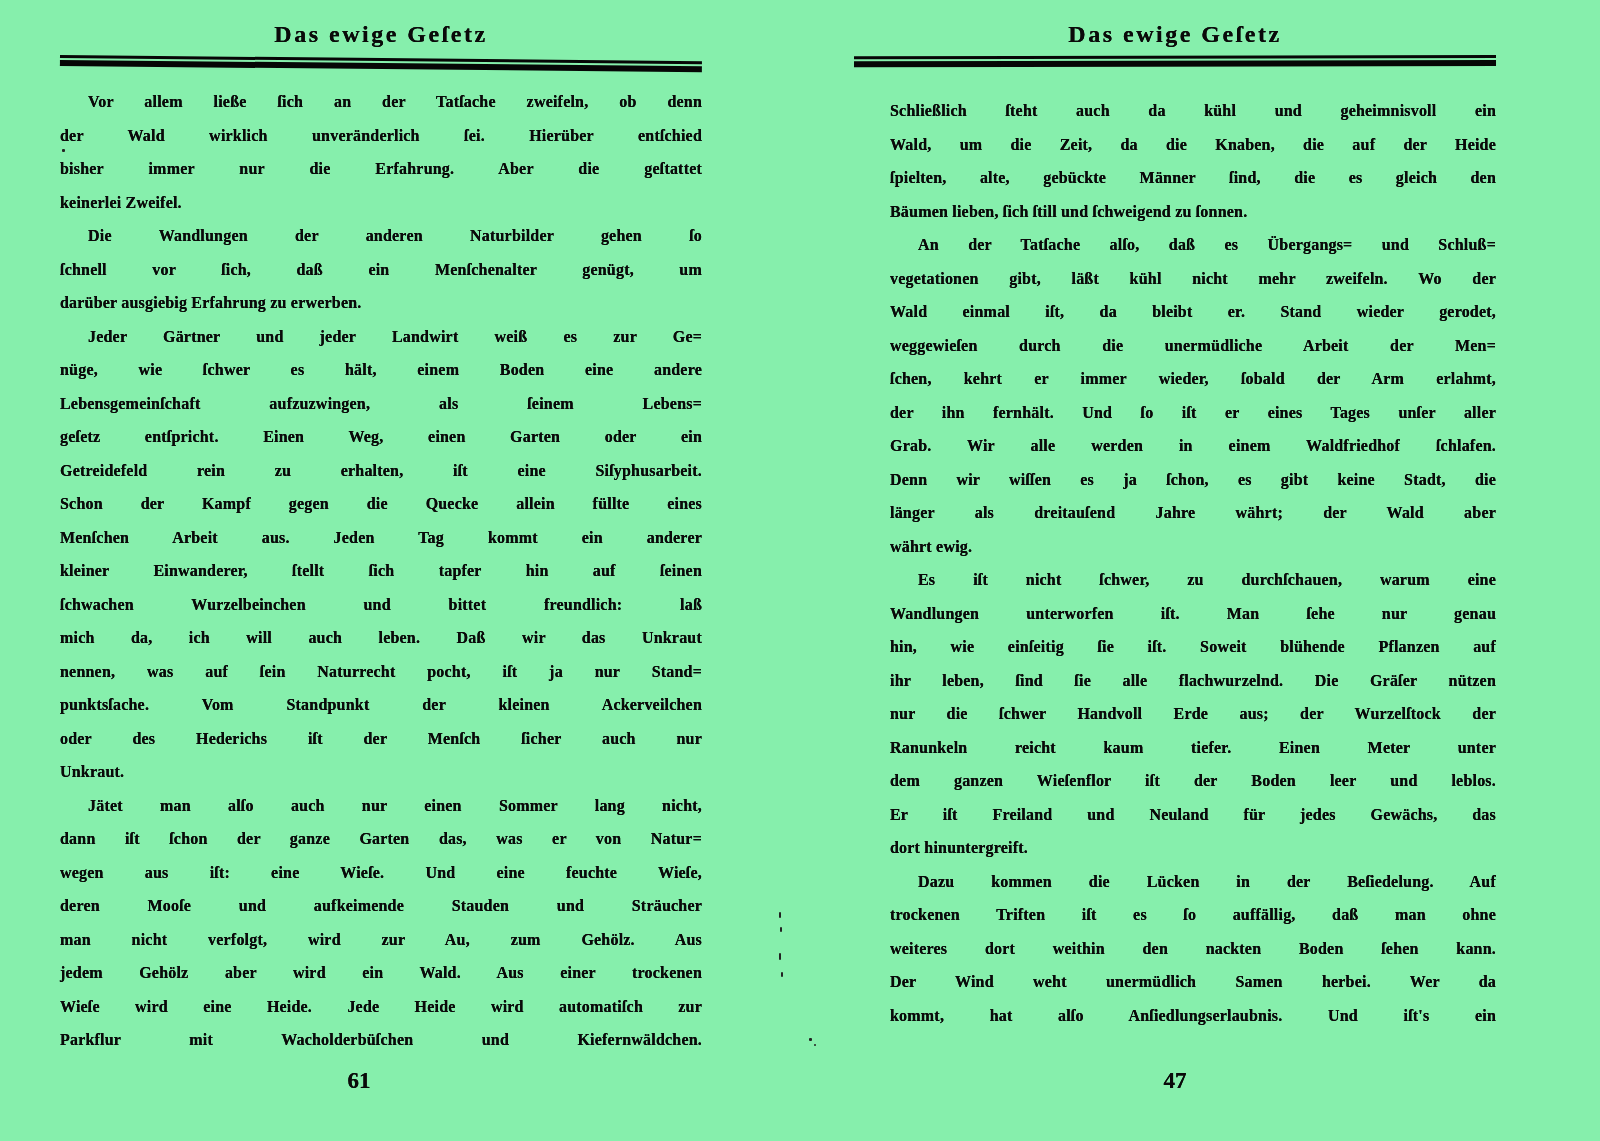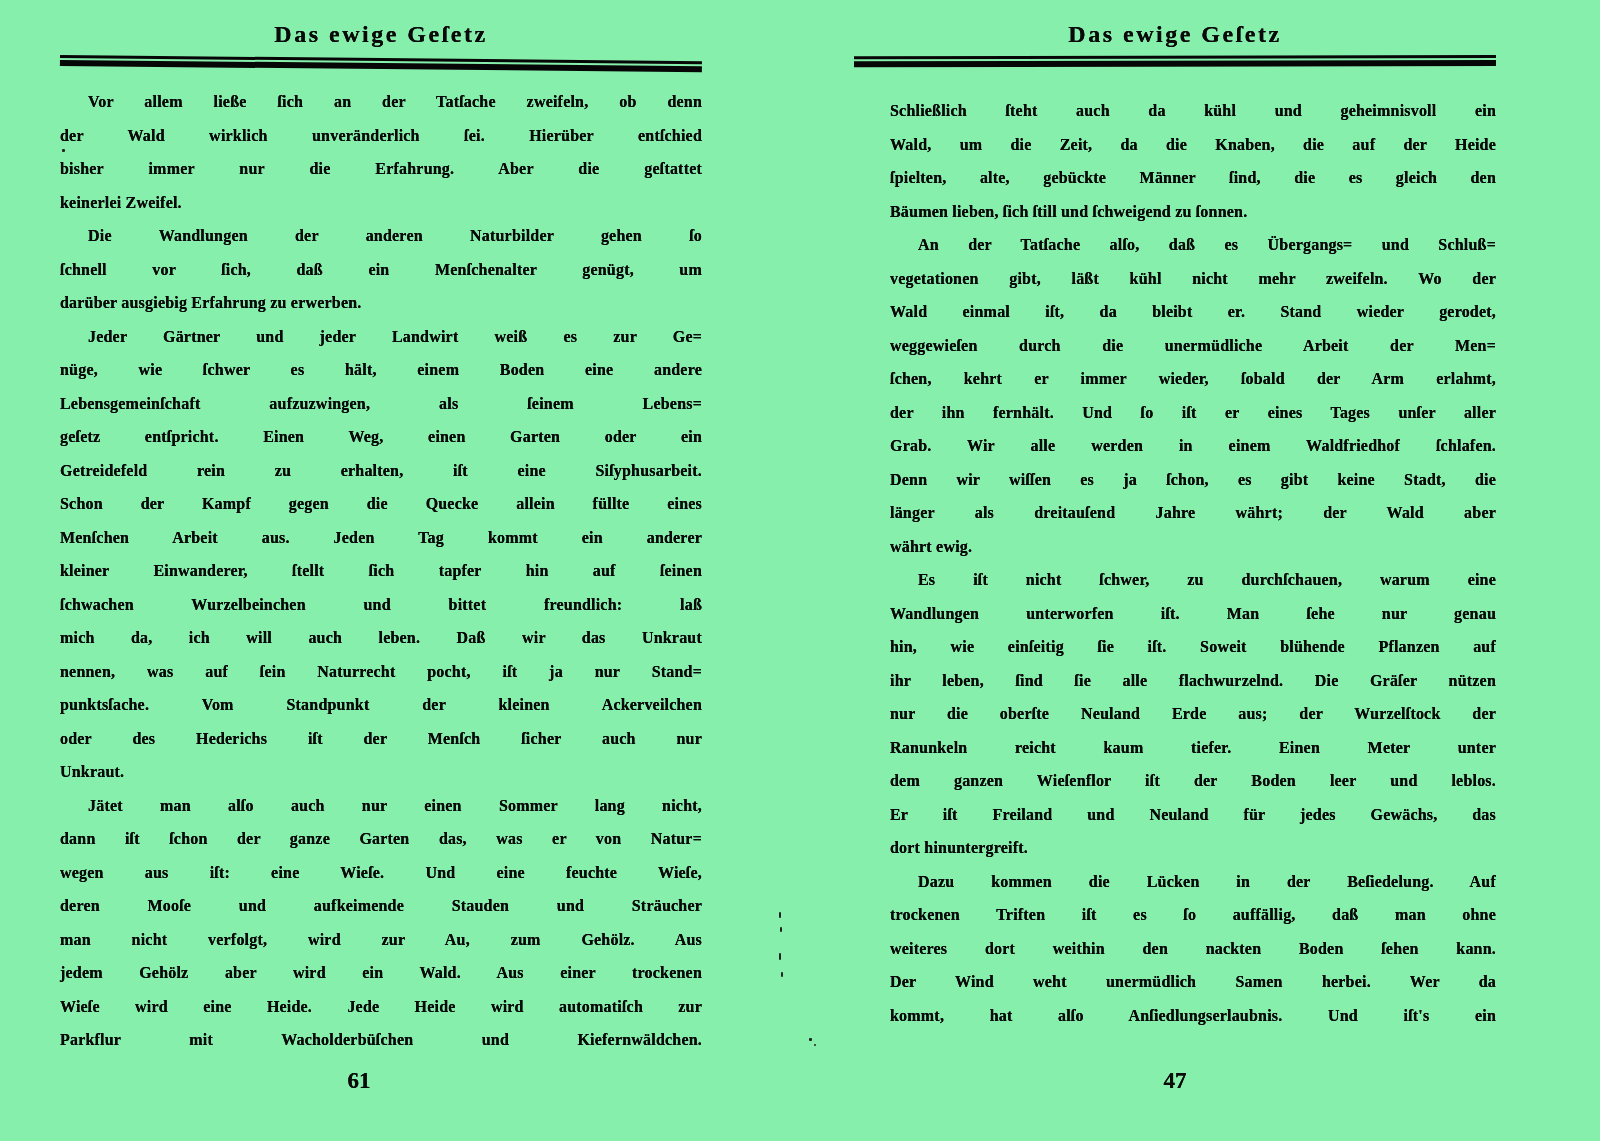--- a/index.html
+++ b/index.html
@@ -125,21 +125,21 @@
         <div class="line">ſchen, kehrt er immer wieder, ſobald der Arm erlahmt,</div>
         <div class="line">der ihn fernhält. Und ſo iſt er eines Tages unſer aller</div>
         <div class="line">Grab. Wir alle werden in einem Waldfriedhof ſchlafen.</div>
         <div class="line">Denn wir wiſſen es ja ſchon, es gibt keine Stadt, die</div>
         <div class="line">länger als dreitauſend Jahre währt; der Wald aber</div>
         <div class="line pend">währt ewig.</div>
         <div class="line indent">Es iſt nicht ſchwer, zu durchſchauen, warum eine</div>
         <div class="line">Wandlungen unterworfen iſt. Man ſehe nur genau</div>
         <div class="line">hin, wie einſeitig ſie iſt. Soweit blühende Pflanzen auf</div>
         <div class="line">ihr leben, ſind ſie alle flachwurzelnd. Die Gräſer nützen</div>
-        <div class="line">nur die oberſte Neuland Erde aus; der Wurzelſtock der</div>
+        <div class="line">nur die ſchwer Handvoll Erde aus; der Wurzelſtock der</div>
         <div class="line">Ranunkeln reicht kaum tiefer. Einen Meter unter</div>
         <div class="line">dem ganzen Wieſenflor iſt der Boden leer und leblos.</div>
         <div class="line">Er iſt Freiland und Neuland für jedes Gewächs, das</div>
         <div class="line pend">dort hinuntergreift.</div>
         <div class="line indent">Dazu kommen die Lücken in der Beſiedelung. Auf</div>
         <div class="line">trockenen Triften iſt es ſo auffällig, daß man ohne</div>
         <div class="line">weiteres dort weithin den nackten Boden ſehen kann.</div>
         <div class="line">Der Wind weht unermüdlich Samen herbei. Wer da</div>
         <div class="line">kommt, hat alſo Anſiedlungserlaubnis. Und iſt's ein</div>
       </div>

